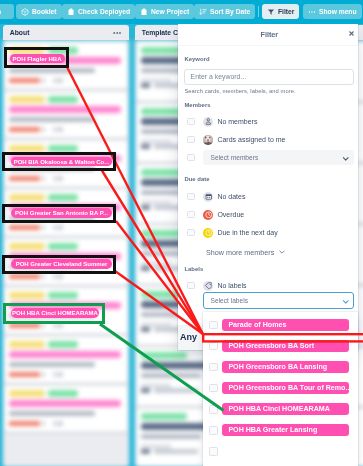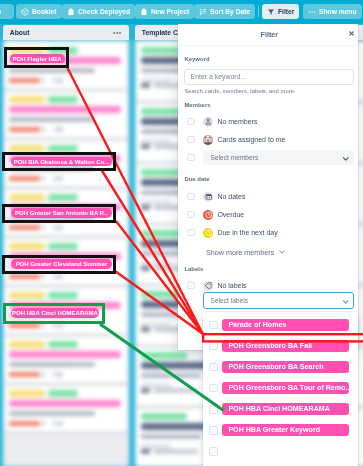--- a/index.html
+++ b/index.html
@@ -484,20 +484,23 @@
             </div>
             <div class="meta">
               <span class="m" style="width:9px;background:#7a8699"></span>
               <span class="m" style="width:44px;background:#c7ccd5;margin-left:4px"></span>
             </div>
           </div>
         </div>
     </div>
   </div>
 
+  <div class="anycard">
+    <span class="anytxt">Any</span>
+  </div>
 
   <div class="panel">
     <div class="panel-head">
       <div class="panel-title">Filter</div>
       <div class="panel-x">
         <svg viewBox="0 0 16 16" width="7" height="7">
             <path d="M3.4 3.4 L12.6 12.6 M12.6 3.4 L3.4 12.6" stroke="#5d6b82" stroke-width="2.6" stroke-linecap="butt" fill="none"></path>
           </svg>
       </div>
     </div>
@@ -617,37 +620,37 @@
     </div>
   </div>
 
   <div class="dd" id="labeldd">
       <div class="dd-row" style="top:2.3px">
         <span class="cb"></span>
         <span class="dd-label" style="background:#ff4fb0">Parade of Homes</span>
       </div>
       <div class="dd-row" style="top:23.400000000000002px">
         <span class="cb"></span>
-        <span class="dd-label" style="background:#ff4fb0">POH Greensboro BA Fall</span>
+        <span class="dd-label" style="background:#ff4fb0">POH Greensboro BA Sort</span>
       </div>
       <div class="dd-row" style="top:44.5px">
         <span class="cb"></span>
-        <span class="dd-label" style="background:#ff4fb0">POH Greensboro BA Search</span>
+        <span class="dd-label" style="background:#ff4fb0">POH Greensboro BA Lansing</span>
       </div>
       <div class="dd-row" style="top:65.60000000000001px">
         <span class="cb"></span>
         <span class="dd-label" style="background:#ff4fb0">POH Greensboro BA Tour of Remo...</span>
       </div>
       <div class="dd-row" style="top:86.7px">
         <span class="cb"></span>
         <span class="dd-label" style="background:#ff4fb0">POH HBA Cinci HOMEARAMA</span>
       </div>
       <div class="dd-row" style="top:107.8px">
         <span class="cb"></span>
-        <span class="dd-label" style="background:#ff4fb0">POH HBA Greater Keyword</span>
+        <span class="dd-label" style="background:#ff4fb0">POH HBA Greater Lansing</span>
       </div>
       <div class="dd-row" style="top:128.9px">
         <span class="cb"></span>
       </div>
     </div>
 
   <svg class="anno" id="annosvg" viewBox="0 0 363 466">
     <g>
       <line x1="67" y1="67" x2="202.7" y2="333.8" stroke="#fb1a1a" stroke-width="2.4"></line>
       <line x1="101" y1="169" x2="202.7" y2="333.8" stroke="#fb1a1a" stroke-width="2.4"></line>

